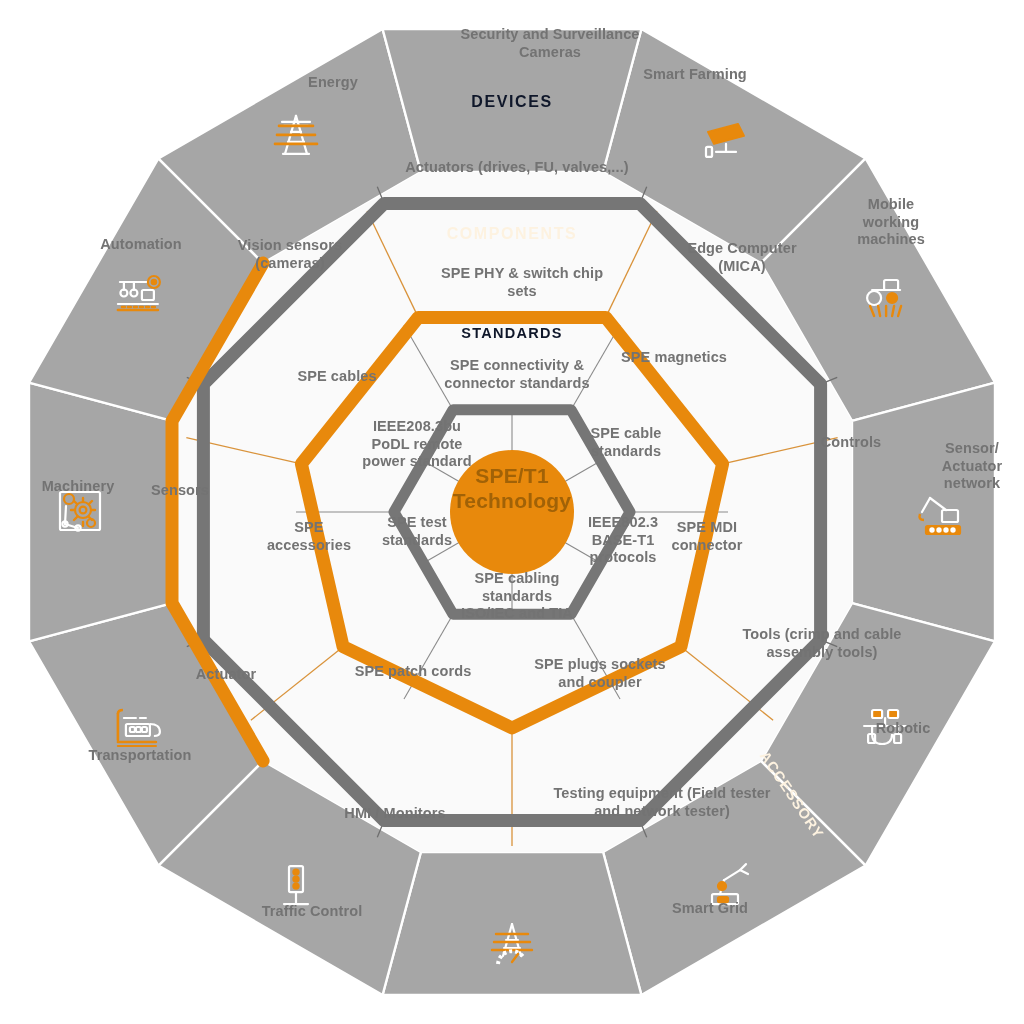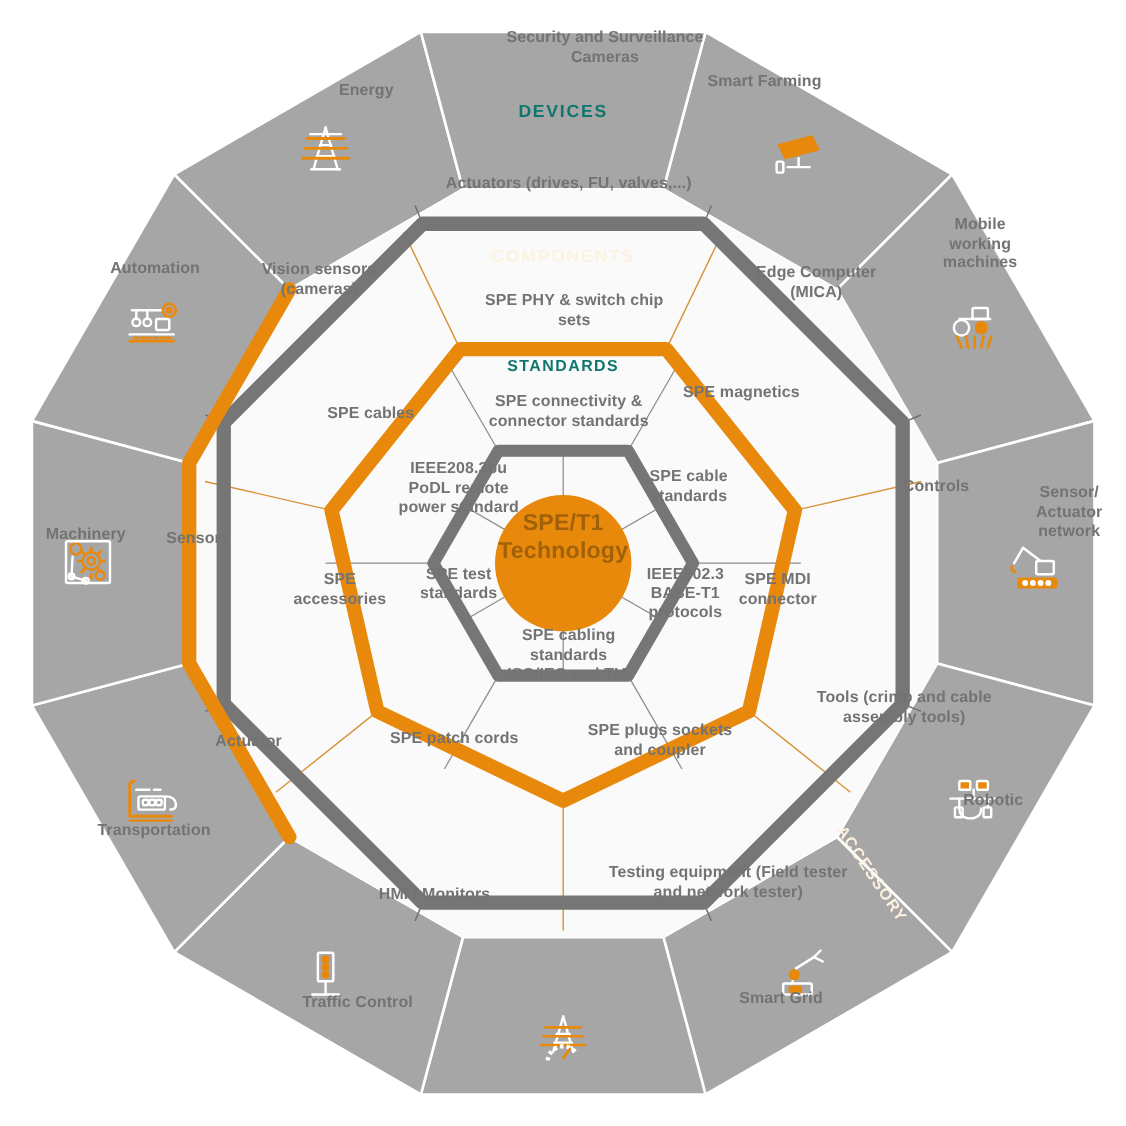--- a/index.html
+++ b/index.html
@@ -5,21 +5,21 @@
   html,body{margin:0;padding:0;background:#ffffff;}
   body{width:1024px;height:1024px;overflow:hidden;
        font-family:"Liberation Sans","DejaVu Sans",sans-serif;}
   #stage{position:relative;width:1024px;height:1024px;}
   svg{position:absolute;left:0;top:0;}
   .lbl{position:absolute;text-align:center;color:#737373;
        font-size:14.5px;line-height:1.22;font-weight:700;
        letter-spacing:.1px;pointer-events:none;}
   .lbl.sector{font-size:14.5px;}
   .ringname{position:absolute;text-align:center;font-weight:700;
-            letter-spacing:1.6px;font-size:16px;color:#0f766e;}
+            letter-spacing:1.6px;font-size:16px;color:#0f172a;}
   .ringname.orange{color:#fdf2e0;}
   .center-txt{position:absolute;text-align:center;color:#a16207;
               font-weight:700;font-size:21px;line-height:1.18;
               letter-spacing:.2px;}
 </style>
 </head>
 <body>
 
 <div id="stage">
 
@@ -202,21 +202,21 @@
         <line x1="-13" y1="16" x2="13" y2="16" stroke="#ffffff" stroke-width="2.2" stroke-linecap="round"></line>
       </g>
     </svg>
 
   <div class="lbl sector" style="left:450px;top:26px;width:200px;">Security and Surveillance Cameras</div>
   <div class="lbl sector" style="left:620px;top:66px;width:150px;">Smart Farming</div>
   <div class="lbl sector" style="left:845px;top:196px;width:92px;">Mobile working machines</div>
   <div class="lbl sector" style="left:928px;top:440px;width:88px;">Sensor/ Actuator network</div>
   <div class="lbl sector" style="left:848px;top:720px;width:110px;">Robotic</div>
   <div class="lbl sector" style="left:640px;top:900px;width:140px;">Smart Grid</div>
-  <div class="lbl sector" style="left:240px;top:903px;width:170px;">Traffic Control</div>
+  <div class="lbl sector" style="left:227px;top:903px;width:170px;">Traffic Control</div>
   <div class="lbl sector" style="left:60px;top:747px;width:160px;">Transportation</div>
   <div class="lbl sector" style="left:8px;top:478px;width:140px;">Machinery</div>
   <div class="lbl sector" style="left:66px;top:236px;width:150px;">Automation</div>
   <div class="lbl sector" style="left:278px;top:74px;width:110px;">Energy</div>
 
   <div class="lbl" style="left:392px;top:159px;width:250px;">Actuators (drives, FU, valves,...)</div>
   <div class="lbl" style="left:672px;top:240px;width:140px;">Edge Computer (MICA)</div>
   <div class="lbl" style="left:796px;top:434px;width:110px;">Controls</div>
   <div class="lbl" style="left:742px;top:626px;width:160px;">Tools (crimp and cable assembly tools)</div>
   <div class="lbl" style="left:548px;top:785px;width:228px;">Testing equipment (Field tester and network tester)</div>

